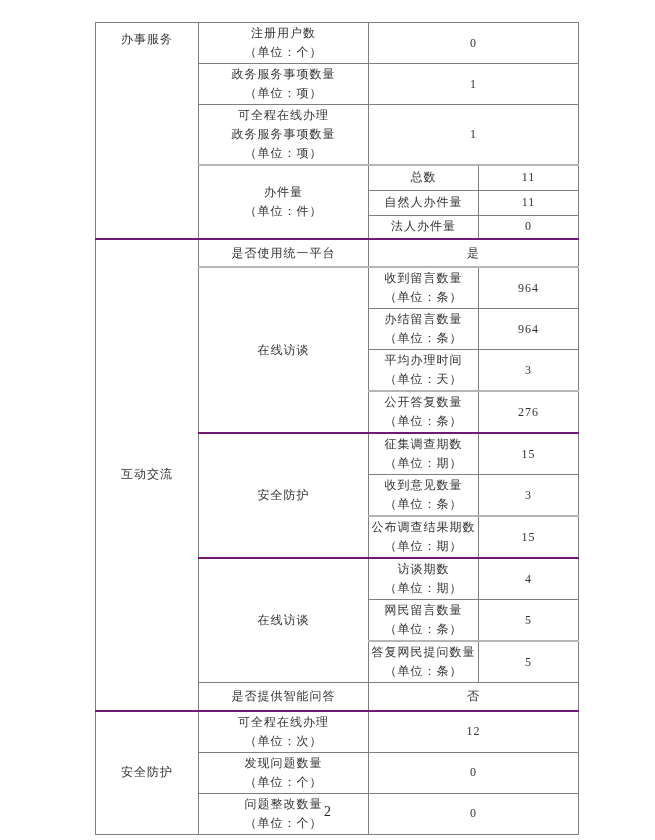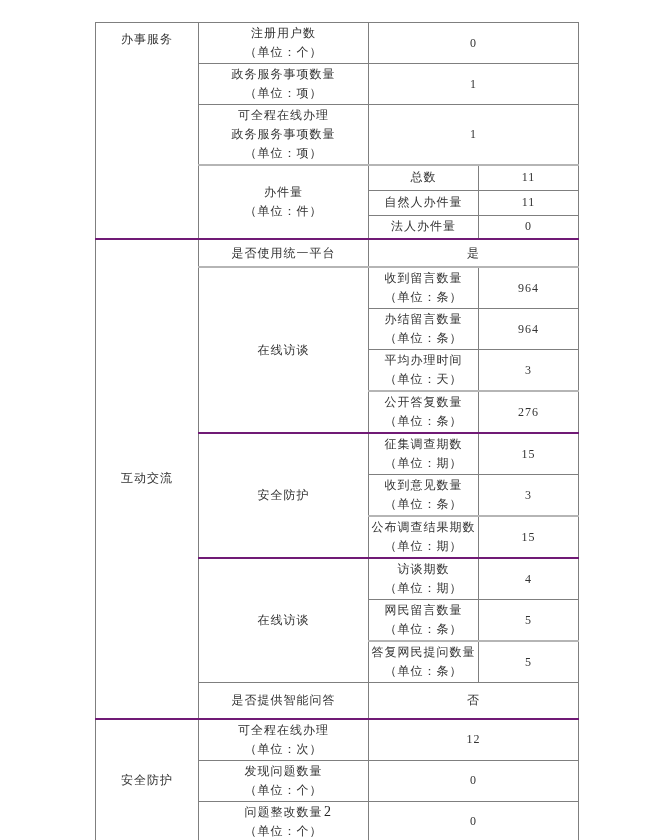--- a/index.html
+++ b/index.html
@@ -141,21 +141,21 @@
         <tr style="height: 38px;">
           <td class="sublabel-cell">网民留言数量
 （单位：条）</td>
           <td class="value-cell">5</td>
         </tr>
         <tr class="bt-light" style="height: 40px;">
           <td class="sublabel-cell">答复网民提问数量
 （单位：条）</td>
           <td class="value-cell">5</td>
         </tr>
-        <tr style="height: 36px;">
+        <tr style="height: 28px;">
           <td class="label-cell">是否提供智能问答</td>
           <td class="value-cell" colspan="2">否</td>
         </tr>
         <tr class="bt-dark" style="height: 39px;">
           <td class="group-cell" rowspan="3">安全防护</td>
           <td class="label-cell">可全程在线办理
 （单位：次）</td>
           <td class="value-cell" colspan="2">12</td>
         </tr>
         <tr style="height: 37px;">

